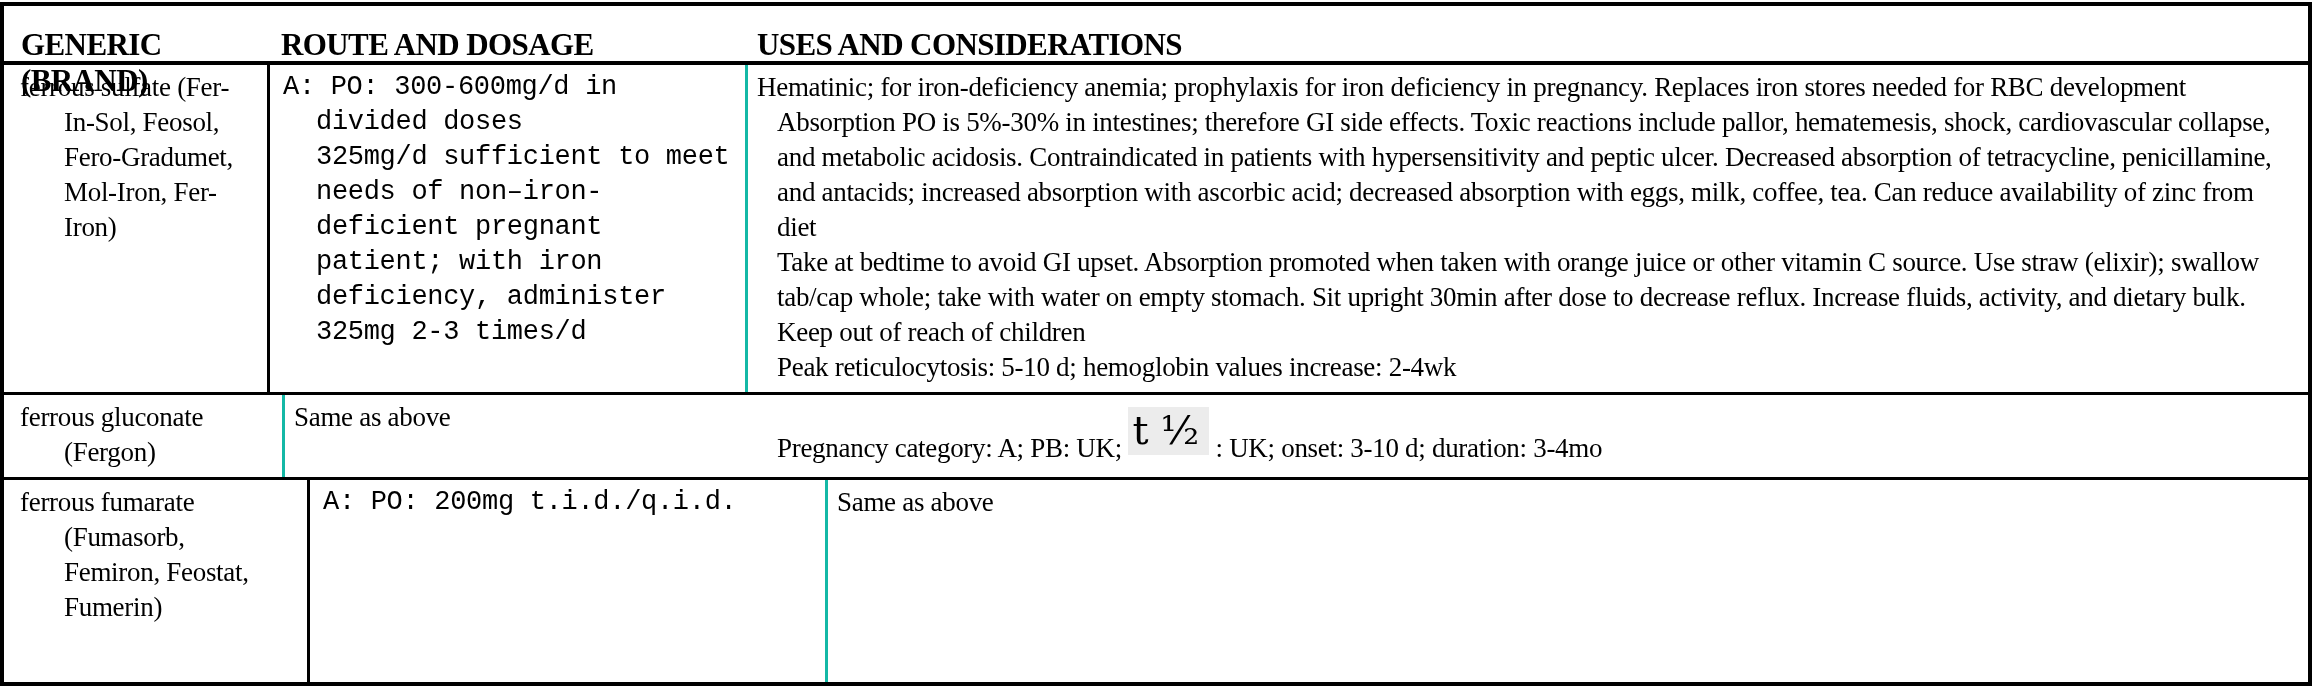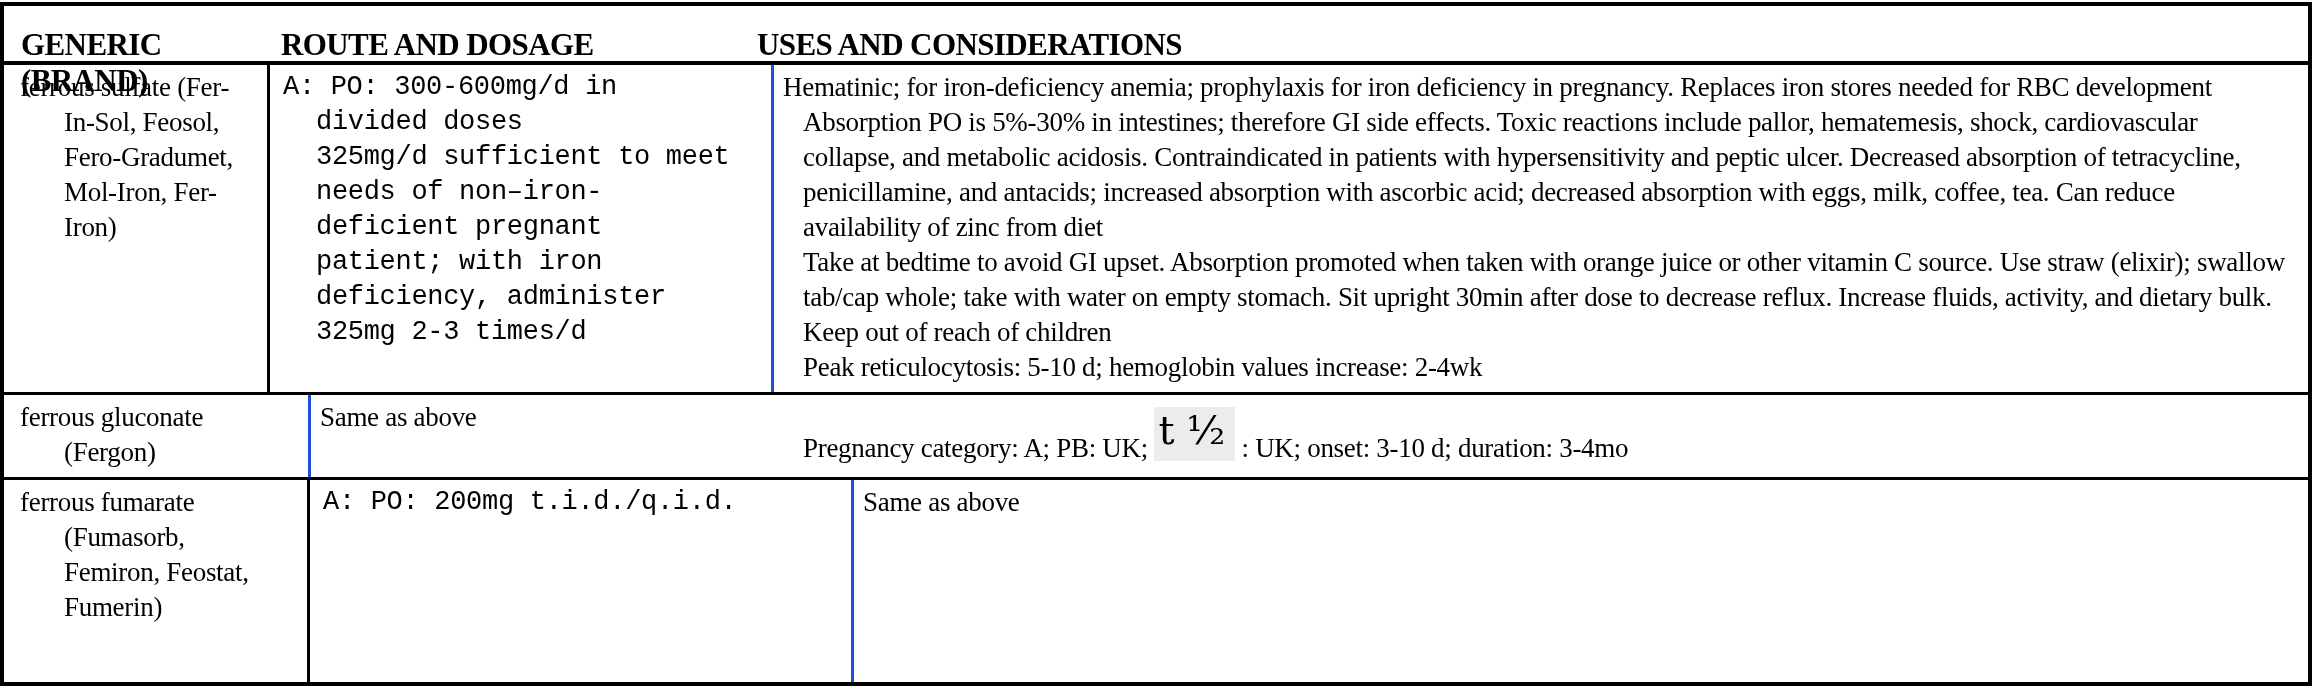--- a/index.html
+++ b/index.html
@@ -49,35 +49,35 @@
   .cell {
     box-sizing: border-box;
     padding-top: 5px;
     padding-right: 12px;
     font-size: 27px;
     line-height: 35px;
     letter-spacing: -0.3px;
   }
   .c1 { width: 263px; padding-left: 60px; }
   .c2 { width: 478px; border-left: 3px solid #000000; padding-left: 46px; font-family: Liberation Mono, monospace; }
-  .c3 { flex: 1; border-left: 3px solid #1d4ed8; padding-left: 29px; margin-left: 26px; }
+  .c3 { flex: 1; border-left: 3px solid #14b8a6; padding-left: 29px; }
   .cell p { margin: 0; text-indent: 0; }
   .c1 p:first-child { text-indent: -44px; }
   .c2 p:first-child { text-indent: -33px; }
   .c3 p:first-child { text-indent: -20px; }
   
   .pk-line { margin-top: 35px !important; }
   
   .half-life {
     display: inline-block;
     font-family: "DejaVu Serif", serif;
     font-size: 40px;
     line-height: 30px;
     background: #ececec;
-    padding: 8px 10px 16px 4px;
+    padding: 8px 10px 10px 4px;
     transform: translateY(-13px);
     white-space: nowrap;
   }
 </style>
 </head>
 <body>
 
 <div class="drug-table">
 
   <div class="thead">

